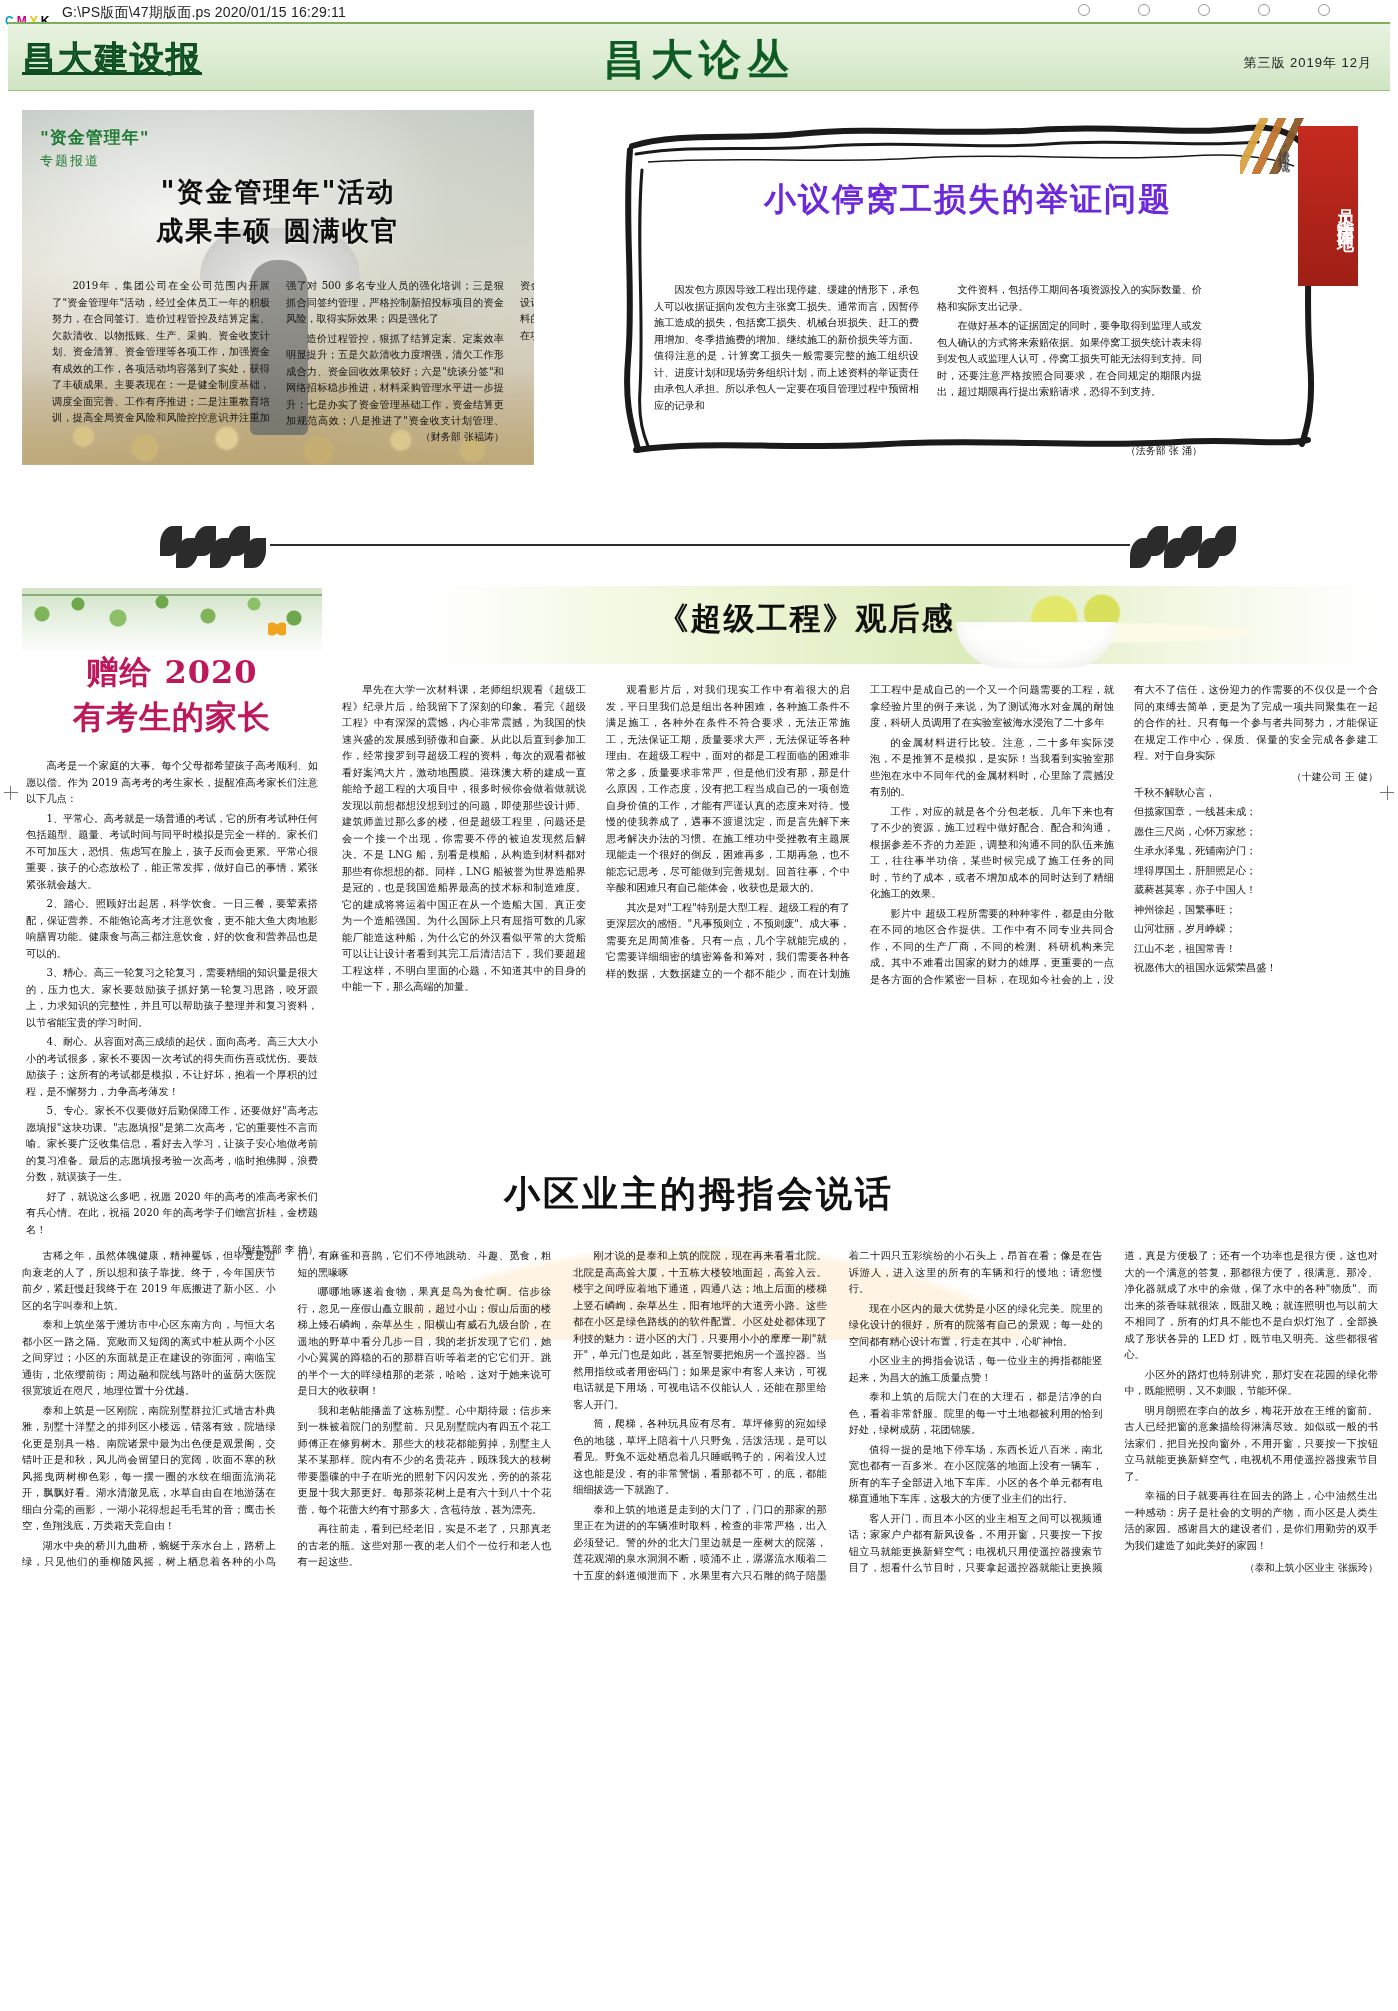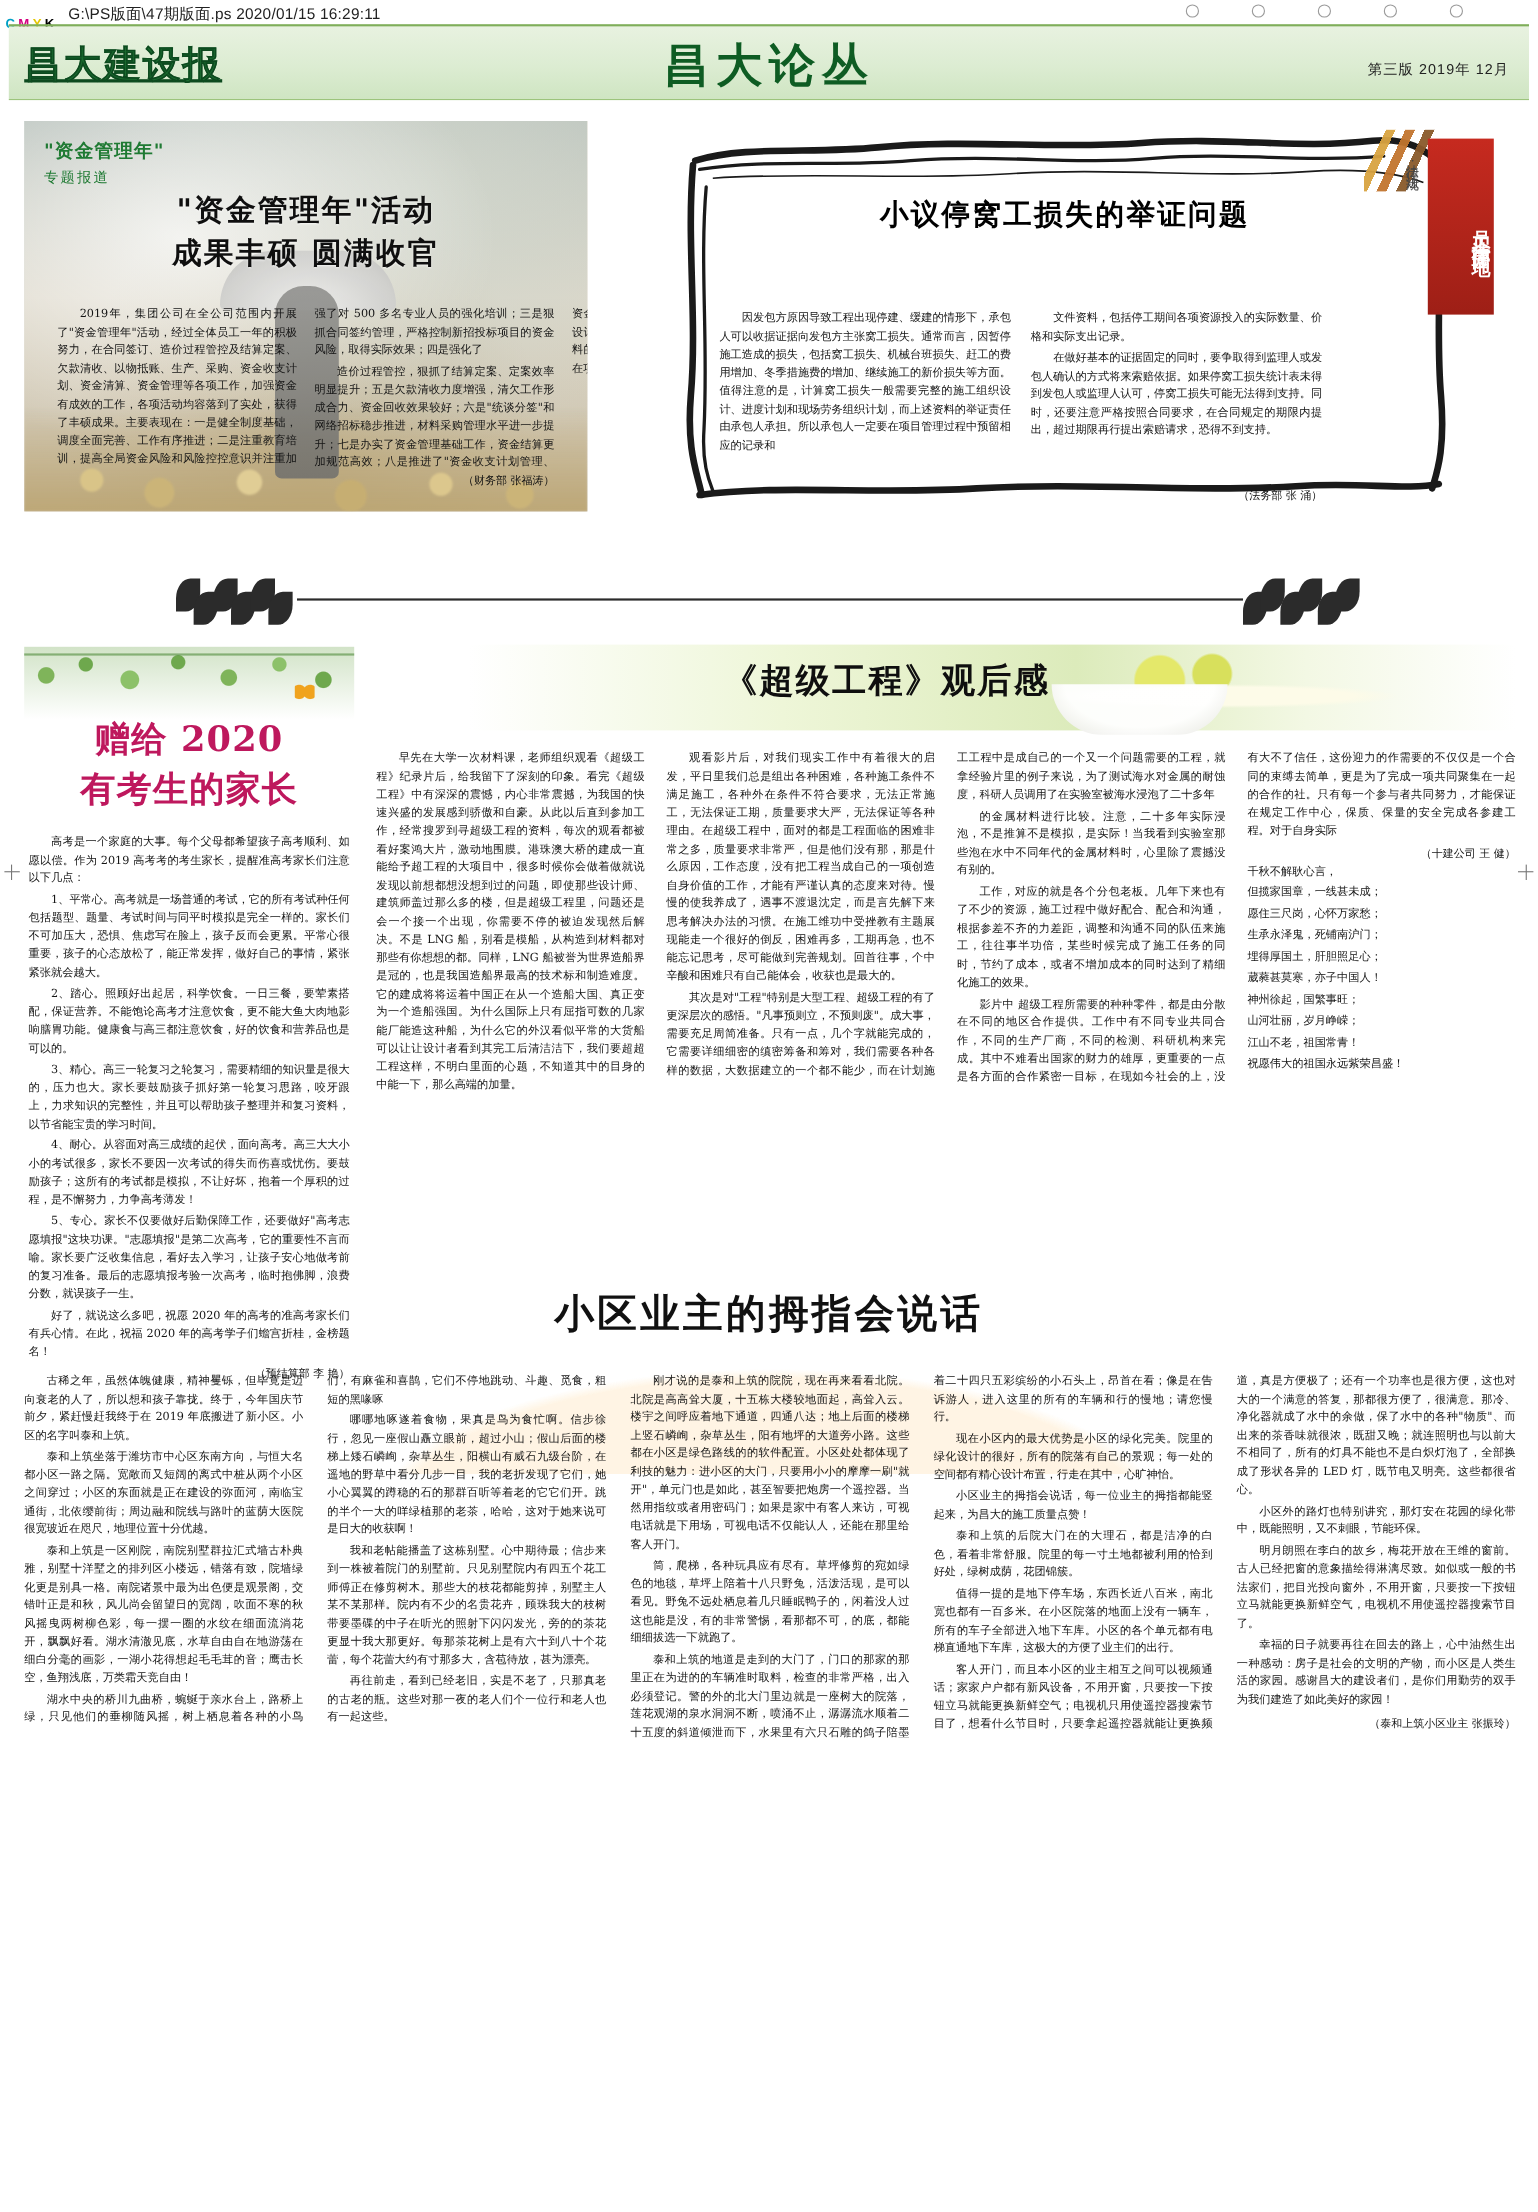--- a/index.html
+++ b/index.html
@@ -105,21 +105,21 @@
   }
   .feat1 .txtwrap p{margin:0 0 3px 0;text-indent:2em;}
 
   
   .feat2{position:absolute;left:618px;top:110px;width:760px;height:355px;}
   .scribble{
     position:absolute;inset:0;
   }
   .feat2 h2{
     position:absolute;left:40px;top:68px;width:620px;text-align:center;margin:0;
-    font-family:"DejaVu Serif",serif;font-size:26px;font-weight:bold;letter-spacing:2px;color:#000000;
+    font-family:"DejaVu Serif",serif;font-size:32px;font-weight:bold;letter-spacing:2px;color:#6d28d9;
   }
   .legal-badge{
     position:absolute;right:20px;top:16px;width:60px;height:150px;
     background:linear-gradient(180deg,#c62a1f,#9e1f16);
     color:#fff;font-family:"DejaVu Serif",serif;font-size:17px;font-weight:bold;
     writing-mode:vertical-rl;text-align:center;letter-spacing:5px;padding-top:10px;
   }
   .legal-sub{
     position:absolute;right:86px;top:30px;font-family:"DejaVu Serif",serif;
     font-size:12px;color:#444;writing-mode:vertical-rl;letter-spacing:2px;

